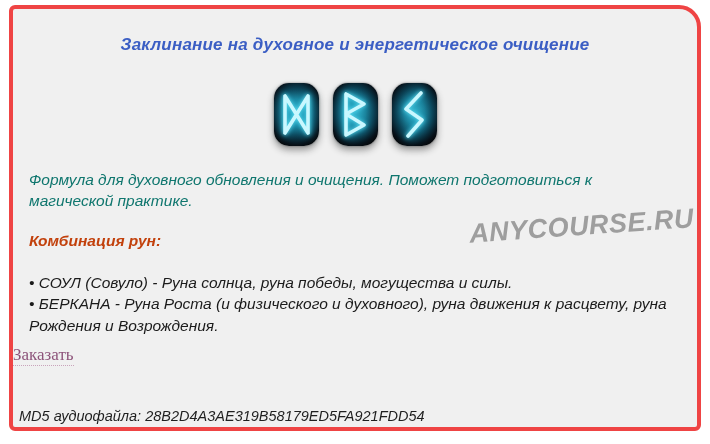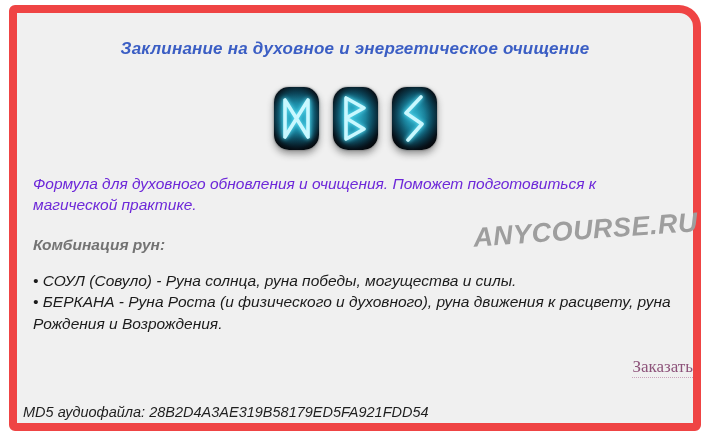--- a/index.html
+++ b/index.html
@@ -3,21 +3,21 @@
 <meta charset="utf-8">
 <style>
   html,body{margin:0;padding:0;}
   body{
     width:710px;height:444px;position:relative;background:#ffffff;
     font-family:"Liberation Sans",sans-serif;overflow:hidden;
   }
   .panel{
     position:absolute;left:9px;top:5px;width:692px;height:426px;
     box-sizing:border-box;background:#f0f0f0;
-    border:8px solid #ef4444;border-radius:6px 22px 6px 6px;
+    border:4px solid #ef4444;border-radius:6px 22px 6px 6px;
   }
   .title{
     position:absolute;top:26px;left:0;width:100%;text-align:center;
     color:#3b5ec4;font-weight:bold;font-style:italic;font-size:17px;
     letter-spacing:.2px;
   }
   .runes-row{
     position:absolute;top:74px;left:0;width:100%;
     display:flex;justify-content:center;gap:14px;
   }
@@ -30,35 +30,35 @@
   }
   .rune-tile svg{
     filter:drop-shadow(0 0 2px #66e3f5) drop-shadow(0 0 5px #1fa9c9);
   }
   .rune-stroke{
     fill:none;stroke:#c9f8ff;stroke-width:3.6;
     stroke-linecap:round;stroke-linejoin:round;
   }
   .description{
     position:absolute;top:160px;left:16px;width:614px;
-    font-style:italic;font-size:15.5px;line-height:21px;color:#6d28d9;
+    font-style:italic;font-size:15.5px;line-height:21px;color:#0f766e;
   }
   .watermark{
     position:absolute;top:201px;left:456px;width:250px;
     font-style:italic;font-weight:bold;font-size:27px;color:#9e9e9e;
     transform:rotate(-4deg);letter-spacing:.5px;white-space:nowrap;
   }
   .combo{
     position:absolute;top:221px;left:16px;width:680px;
     font-style:italic;font-size:15.5px;line-height:21.5px;color:#1b1b1b;
   }
-  .combo-heading{color:#737373;font-weight:bold;margin-bottom:14px;}
+  .combo-heading{color:#c2410c;font-weight:bold;margin-bottom:20px;}
   .combo-item{margin:0;}
   .order-row{
-    position:absolute;top:344px;left:0;width:100%;text-align:right;
+    position:absolute;top:336px;left:0;width:100%;text-align:left;
   }
   .order-link{
     display:inline-block;
     font-family:"Liberation Serif",serif;font-size:17px;color:#8d537a;
     border-bottom:1px dotted #c9a3bb;cursor:pointer;text-decoration:none;
   }
   .md5-row{
     position:absolute;bottom:3px;left:6px;
     font-style:italic;font-size:14.5px;color:#1f1f1f;white-space:nowrap;text-align:right;
   }

